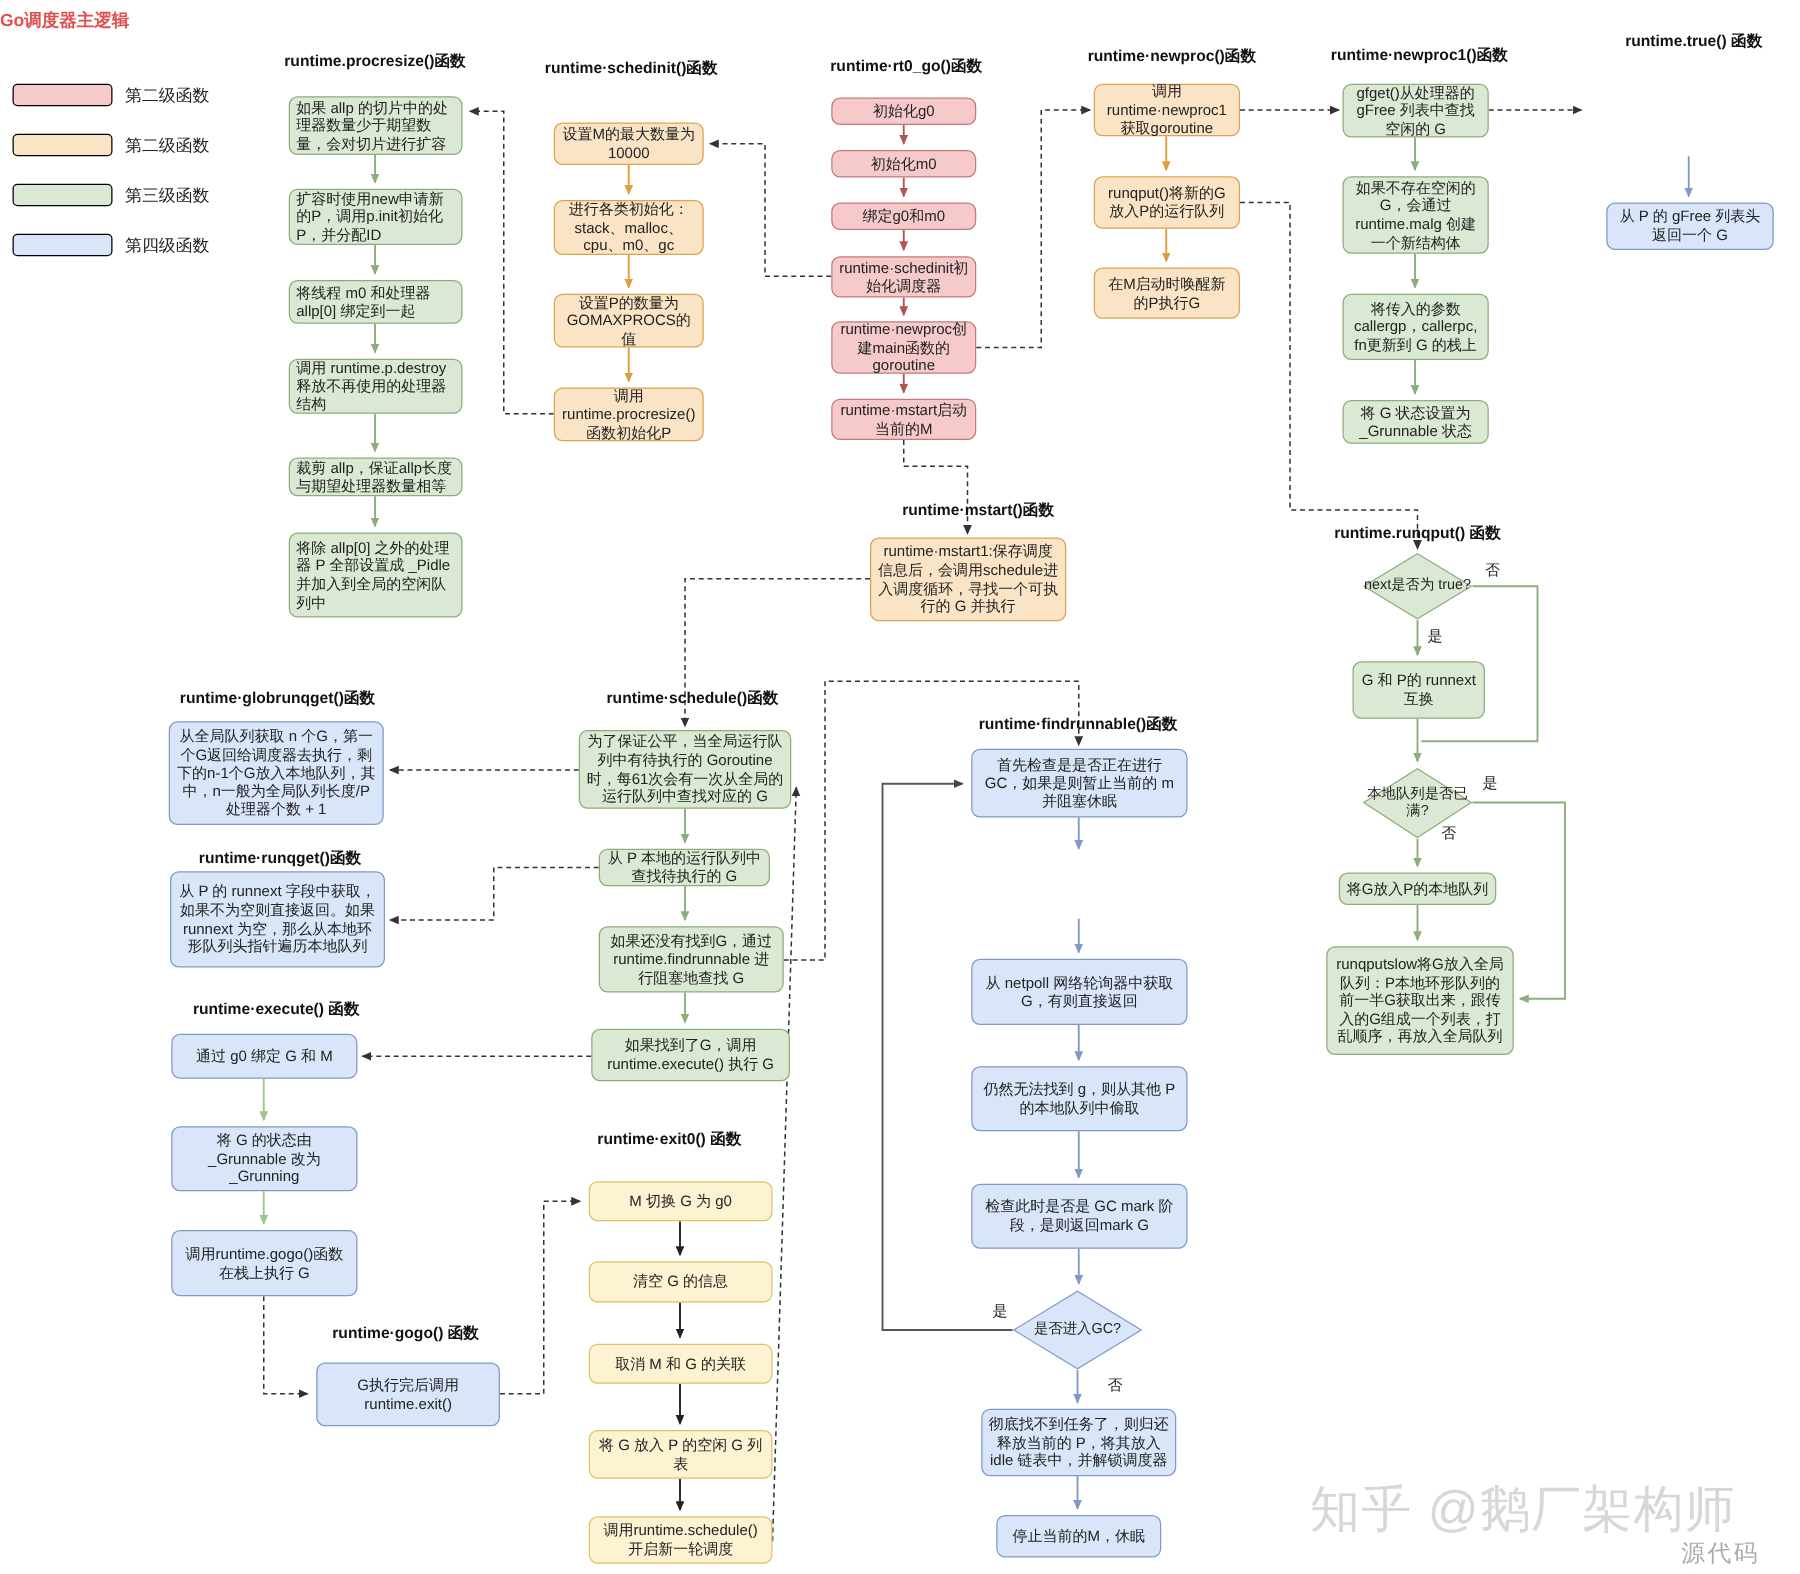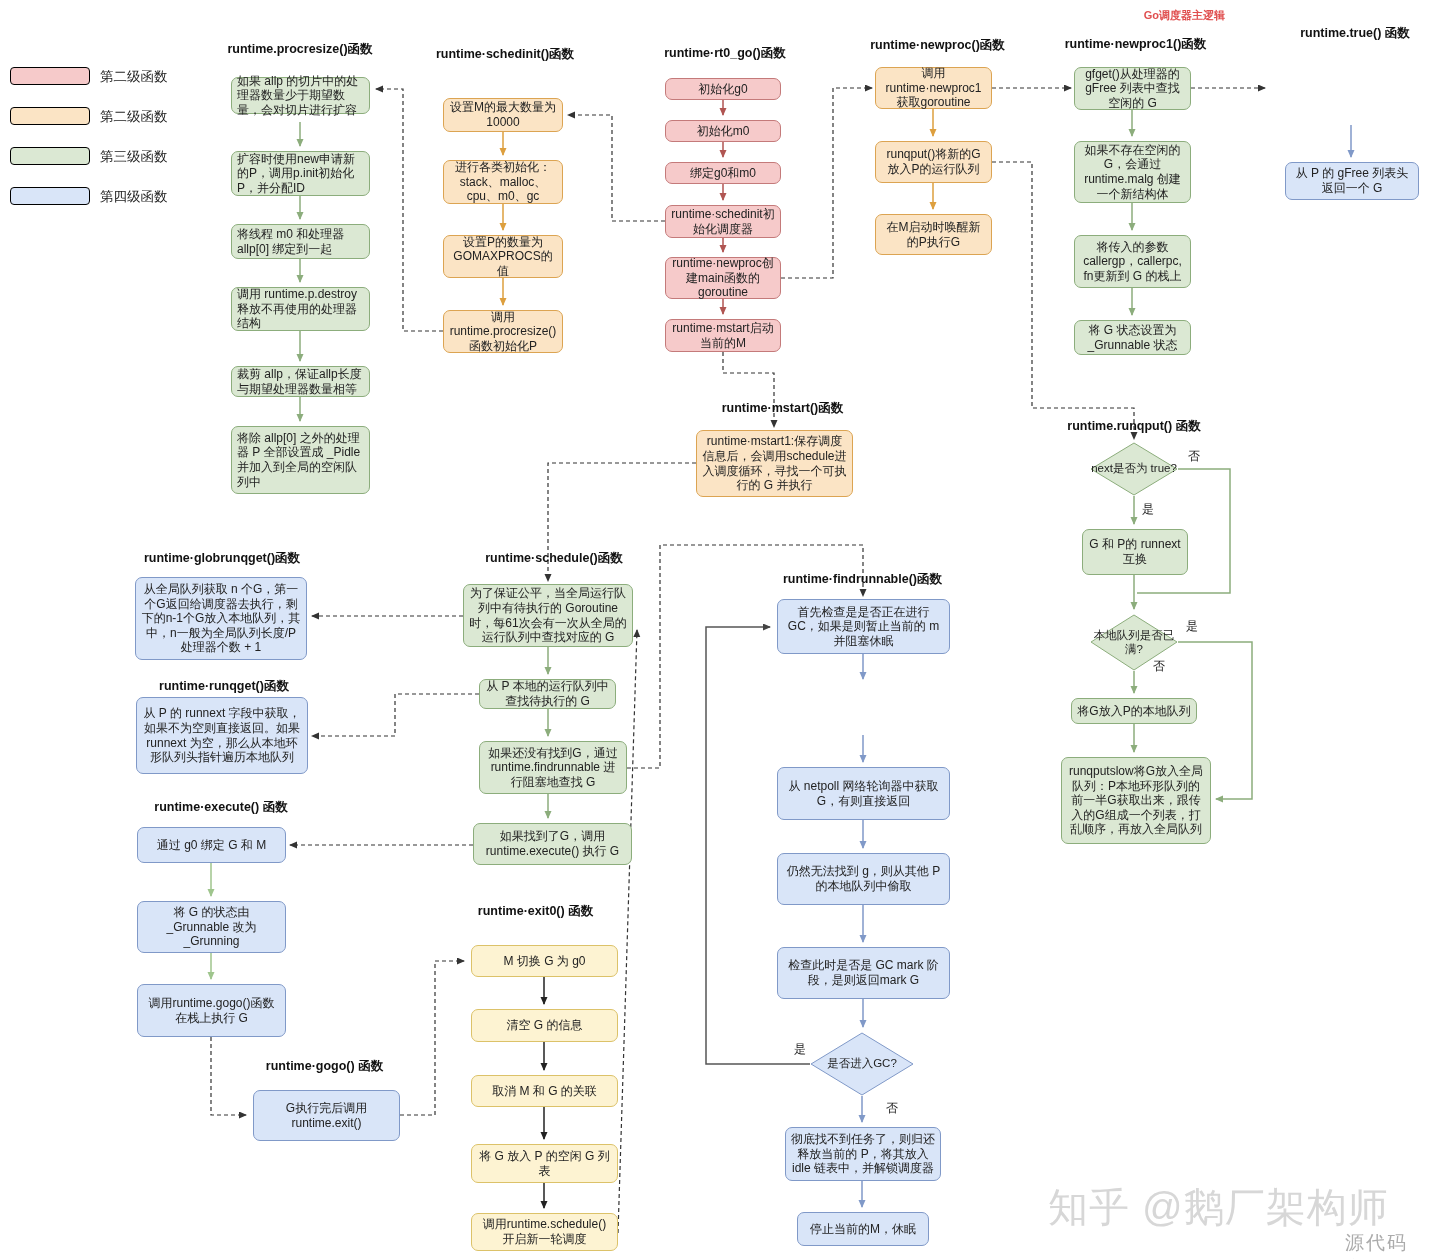--- a/index.html
+++ b/index.html
@@ -1,19 +1,19 @@
 <!DOCTYPE html>
 <html><head>
 <meta charset="utf-8">
 <style>
   html,body{margin:0;padding:0;background:#fff}
   .stage{position:relative;width:1440px;height:1259px;background:#ffffff;
          font-family:"Liberation Sans","DejaVu Sans",sans-serif;overflow:hidden}
-  .page-title{position:absolute;left:0;top:8px;width:1225px;text-align:right;
-              font-size:11px;font-weight:bold;color:#e04f4f}
+  .page-title{position:absolute;left:0;top:8px;width:1225px;text-align:left;
+              font-size:14px;font-weight:bold;color:#e04f4f}
   .gtitle{position:absolute;font-size:12.5px;font-weight:bold;color:#111;text-align:center}
   .box{position:absolute;box-sizing:border-box;border:1px solid;border-radius:7px;
        display:flex;align-items:center;justify-content:center;text-align:center;
        font-size:12px;line-height:1.22;padding:2px 5px;color:#222}
   .red{background:#f6caca;border-color:#c47a7a}
   .orange{background:#fbe4c5;border-color:#dca452}
   .yellow{background:#fdf3d2;border-color:#dcc269}
   .green{background:#dbe8d3;border-color:#8cad7c}
   .blue{background:#d9e5f8;border-color:#8099c8}
   .ta-l{text-align:left;justify-content:flex-start}
@@ -159,21 +159,21 @@
   <div class="legend-sw red" style="left:10px;top:67px"></div>
   <div class="legend-lb" style="left:100px;top:68px">第二级函数</div>
   <div class="legend-sw orange" style="left:10px;top:107px"></div>
   <div class="legend-lb" style="left:100px;top:108px">第二级函数</div>
   <div class="legend-sw green" style="left:10px;top:147px"></div>
   <div class="legend-lb" style="left:100px;top:148px">第三级函数</div>
   <div class="legend-sw blue" style="left:10px;top:187px"></div>
   <div class="legend-lb" style="left:100px;top:188px">第四级函数</div>
 
   <div class="gtitle" style="left:210px;top:41px;width:180px">runtime.procresize()函数</div>
-  <div class="box green ta-l" style="left:231px;top:77px;width:139px;height:37px">如果 allp 的切片中的处理器数量少于期望数量，会对切片进行扩容</div>
+  <div class="box green ta-l" style="left:231px;top:77px;width:139px;height:47px">如果 allp 的切片中的处理器数量少于期望数量，会对切片进行扩容</div>
   <div class="box green ta-l" style="left:231px;top:151px;width:139px;height:45px">扩容时使用new申请新的P，调用p.init初始化P，并分配ID</div>
   <div class="box green ta-l" style="left:231px;top:224px;width:139px;height:35px">将线程 m0 和处理器 allp[0] 绑定到一起</div>
   <div class="box green ta-l" style="left:231px;top:287px;width:139px;height:44px">调用 runtime.p.destroy 释放不再使用的处理器结构</div>
   <div class="box green ta-l" style="left:231px;top:366px;width:139px;height:31px">裁剪 allp，保证allp长度与期望处理器数量相等</div>
   <div class="box green ta-l" style="left:231px;top:426px;width:139px;height:68px">将除 allp[0] 之外的处理器 P 全部设置成 _Pidle 并加入到全局的空闲队列中</div>
 
   <div class="gtitle" style="left:430px;top:46px;width:150px">runtime·schedinit()函数</div>
   <div class="box orange" style="left:443px;top:98px;width:120px;height:34px">设置M的最大数量为10000</div>
   <div class="box orange" style="left:443px;top:160px;width:120px;height:44px">进行各类初始化：stack、malloc、cpu、m0、gc</div>
   <div class="box orange" style="left:443px;top:235px;width:120px;height:43px">设置P的数量为GOMAXPROCS的值</div>

